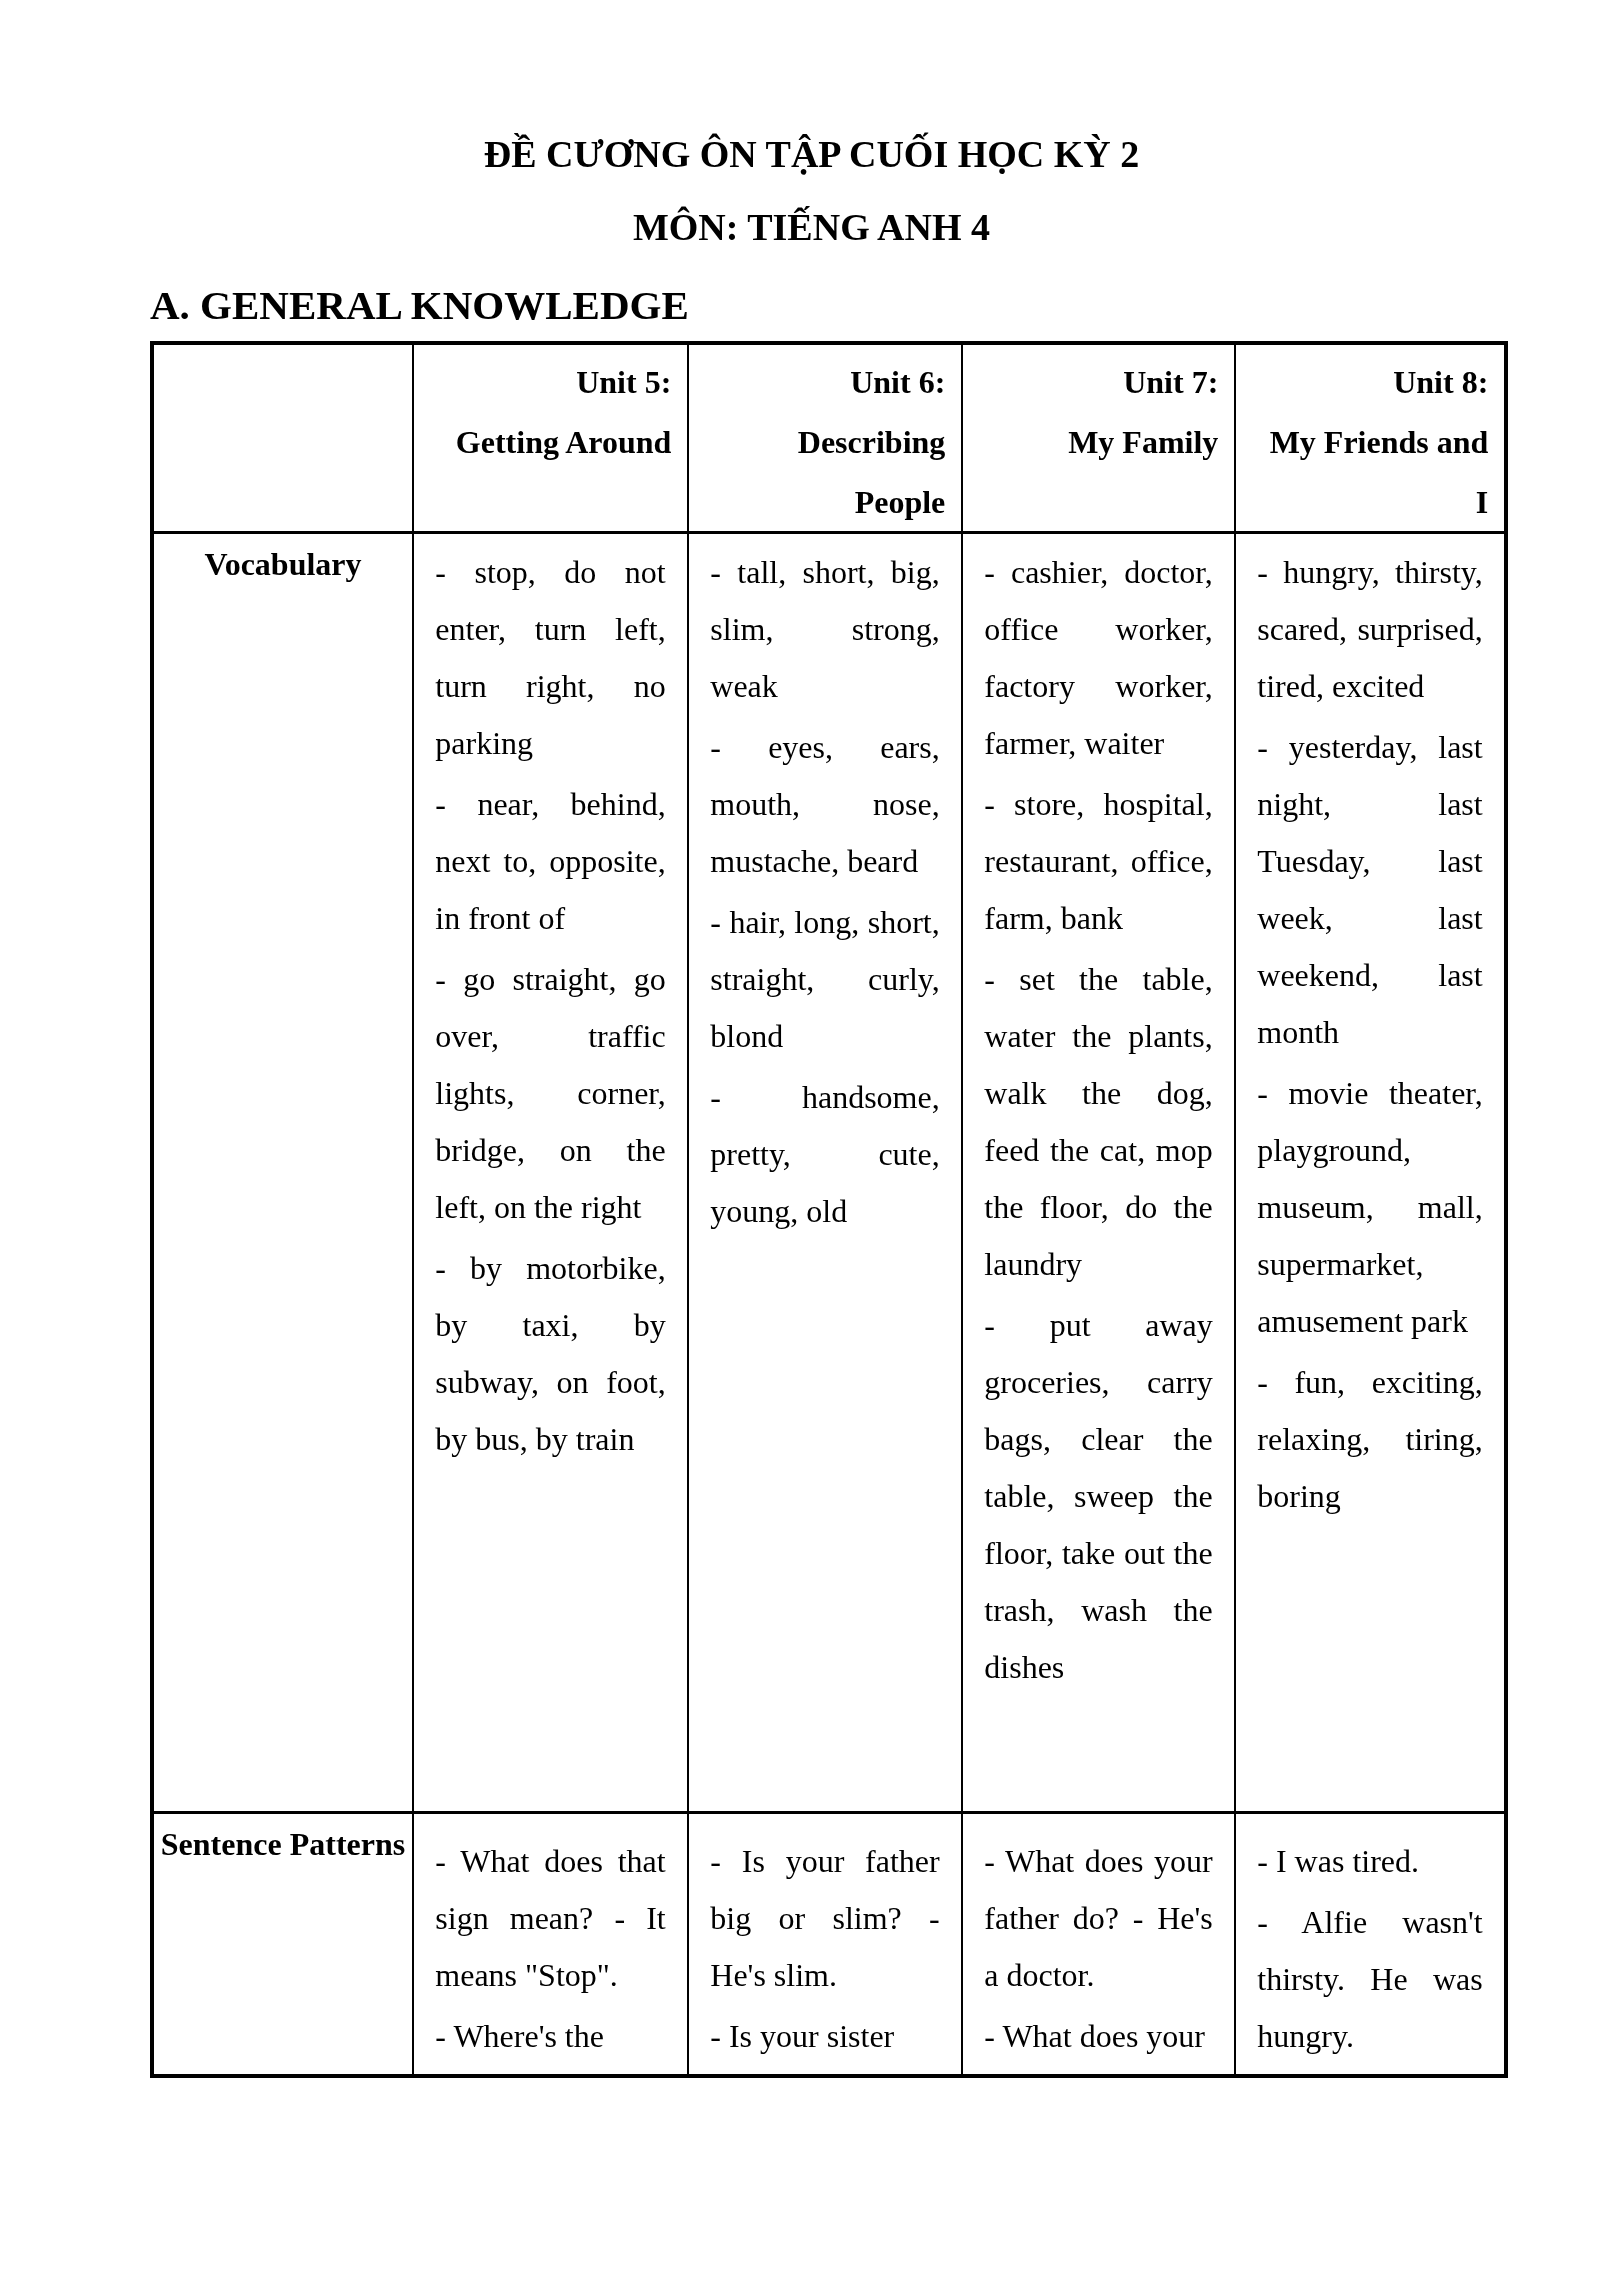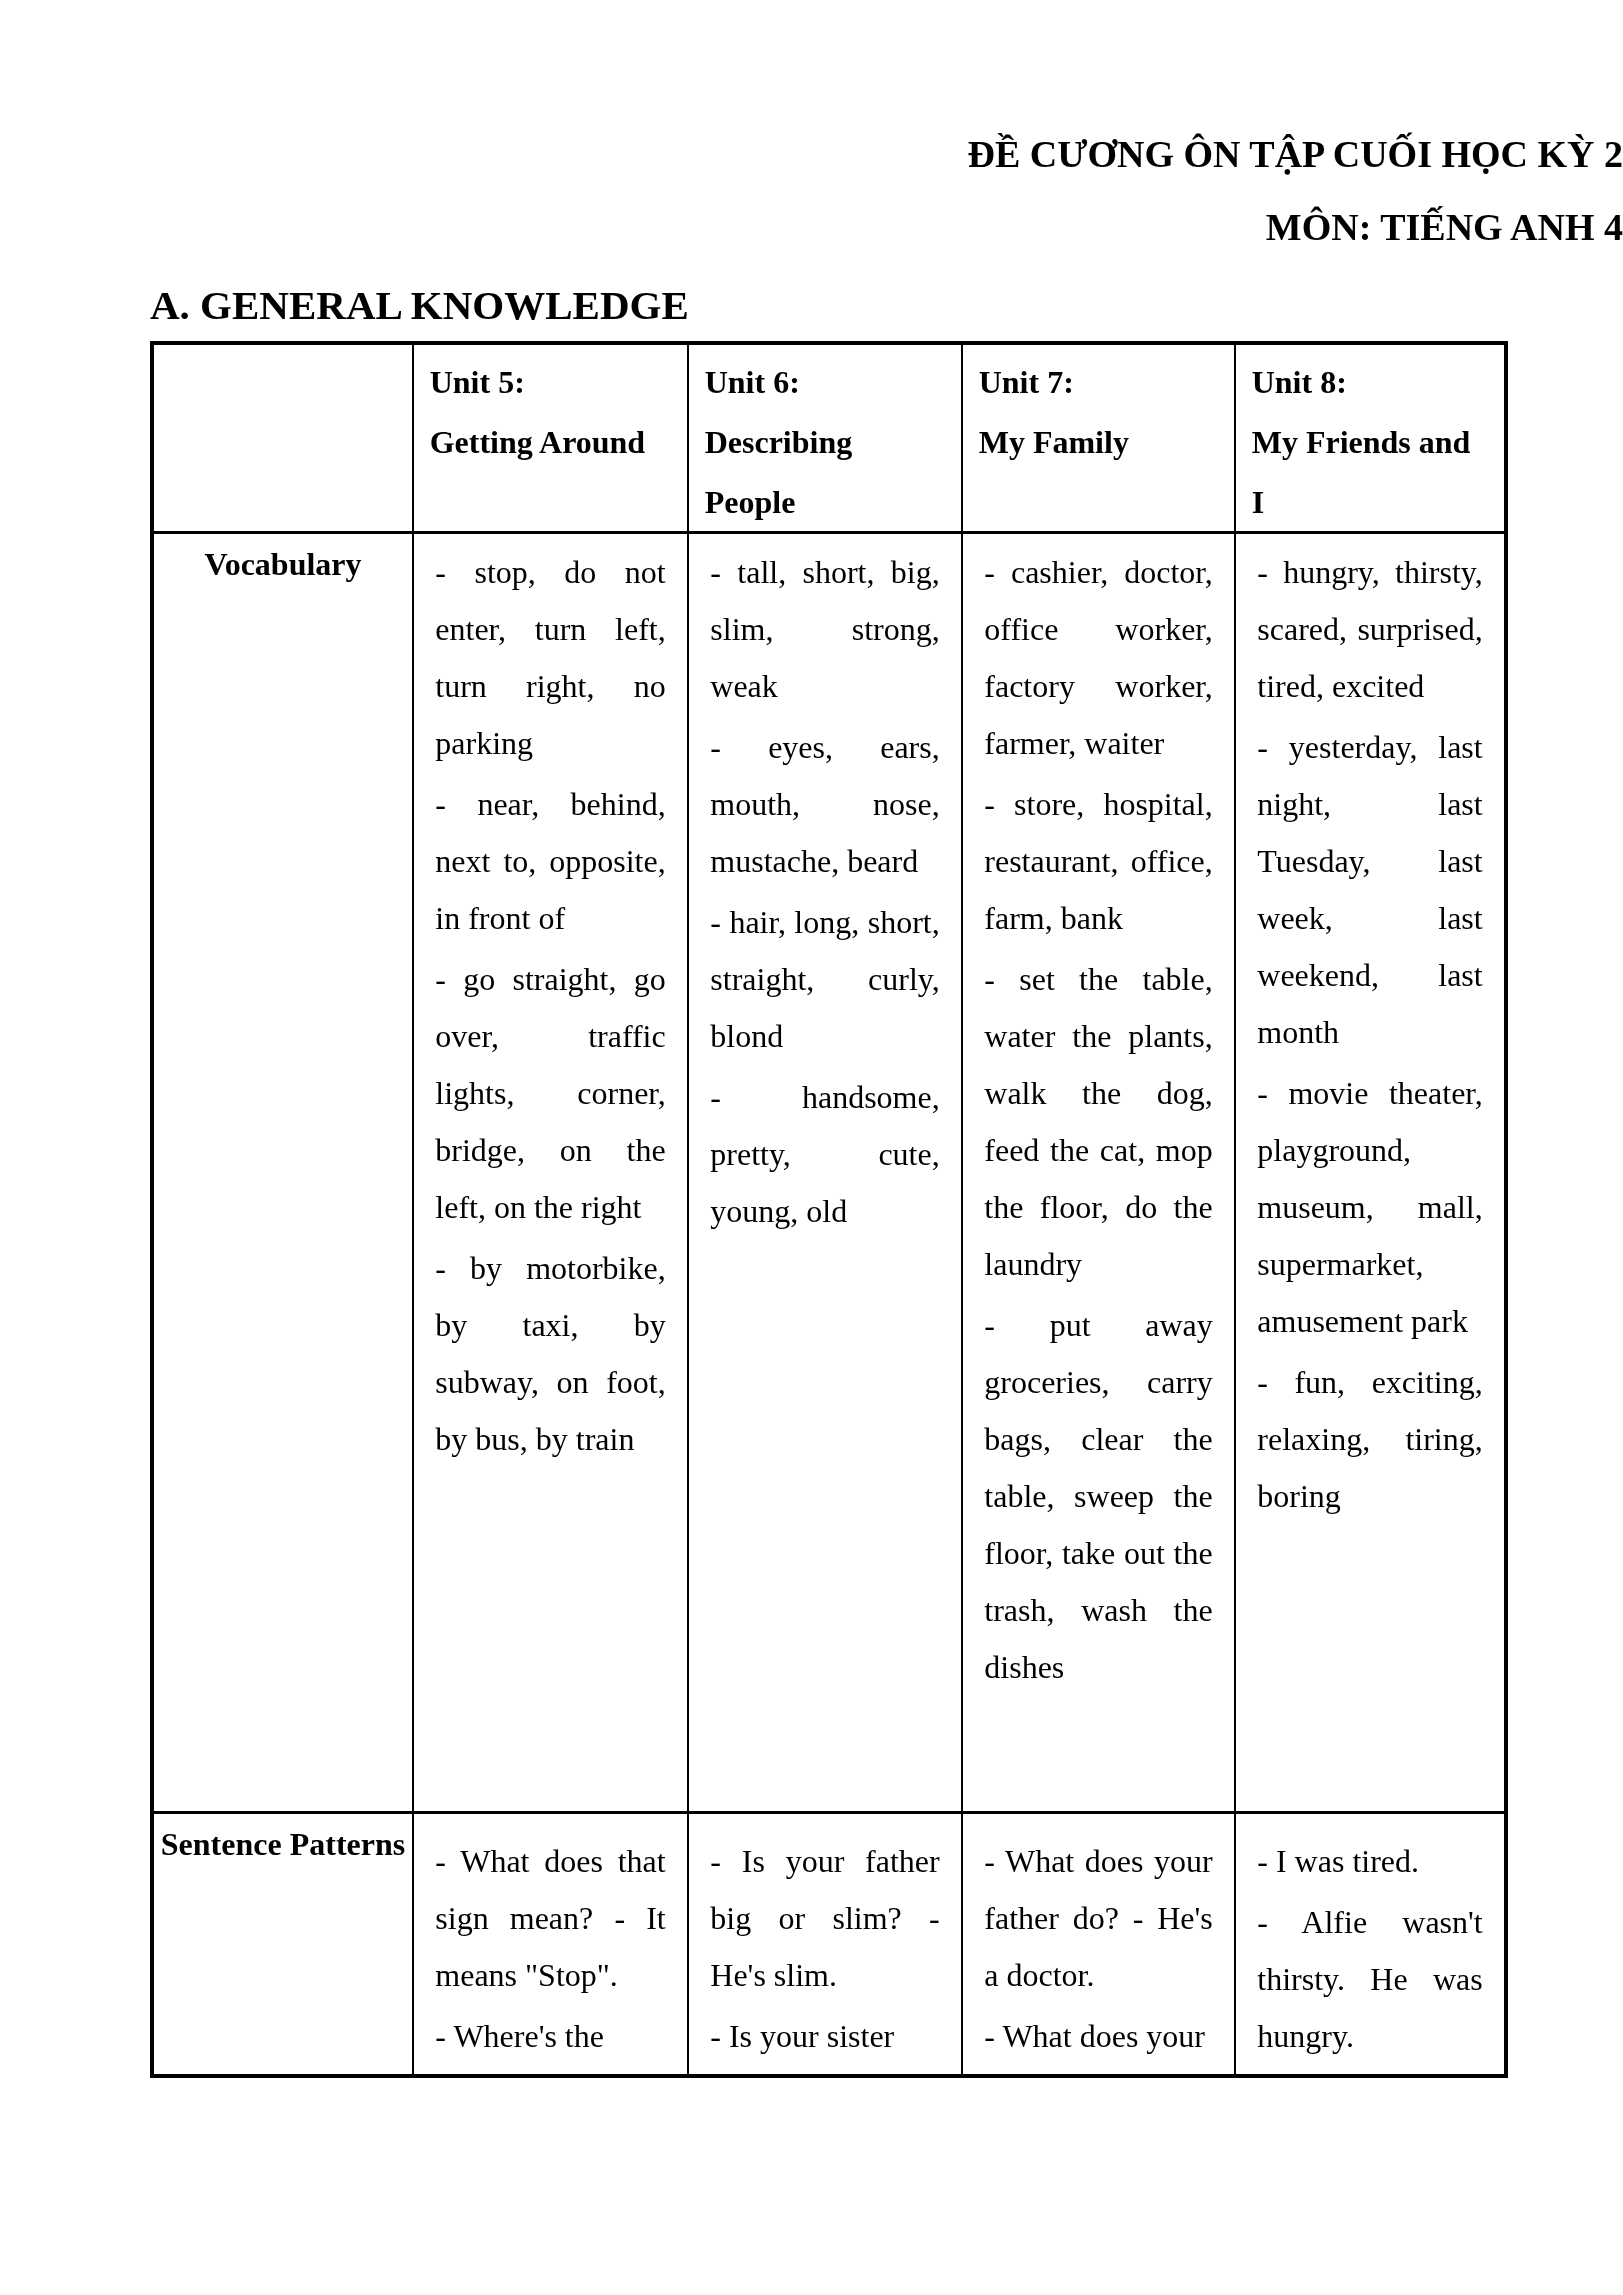--- a/index.html
+++ b/index.html
@@ -11,21 +11,21 @@
   }
   .page {
     position: relative;
     width: 1623px;
     height: 2295px;
     background: #ffffff;
     overflow: hidden;
   }
   .titles {
     padding-top: 118px;
-    text-align: right;
+    text-align: center;
   }
   .title-line {
     font-size: 38px;
     font-weight: bold;
     line-height: 73px;
     margin: 0;
   }
   .section-heading {
     margin: 12.6px 0 0 150px;
     font-size: 41px;
@@ -47,21 +47,21 @@
     padding: 0;
     vertical-align: top;
     font-size: 32px;
   }
   tr.header-row   { height: 185px; }
   tr.vocab-row    { height: 1279px; }
   tr.sentence-row { height: 253px; }
 
   th.unit-header {
     font-weight: bold;
-    text-align: left;
+    text-align: right;
     vertical-align: top;
   }
   th.unit-header .clip {
     height: 179px;
     overflow: hidden;
     padding: 6.3px 15.7px 0 15.7px;
     line-height: 60px;
   }
   td.row-label {
     font-weight: bold;

